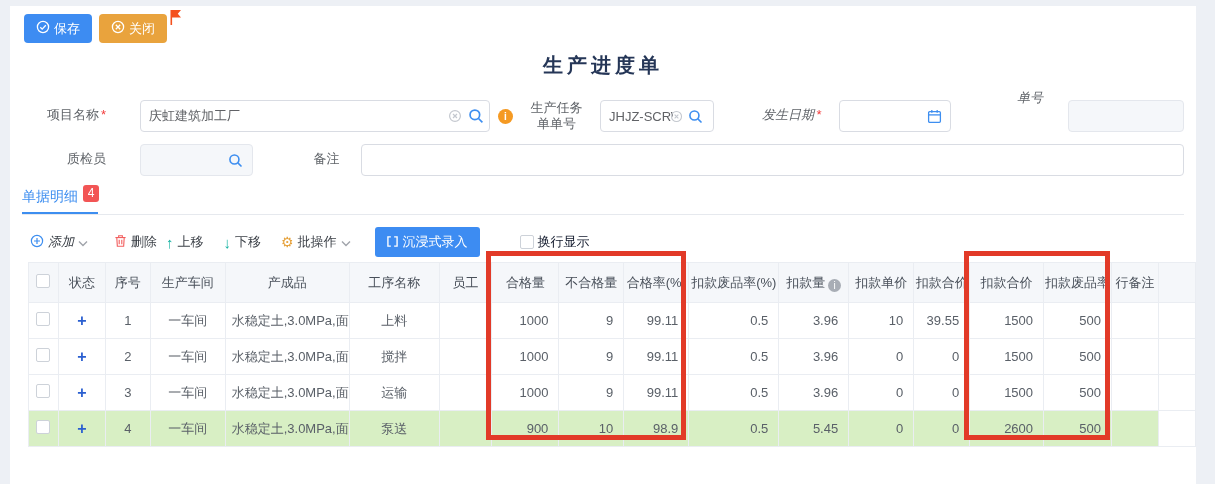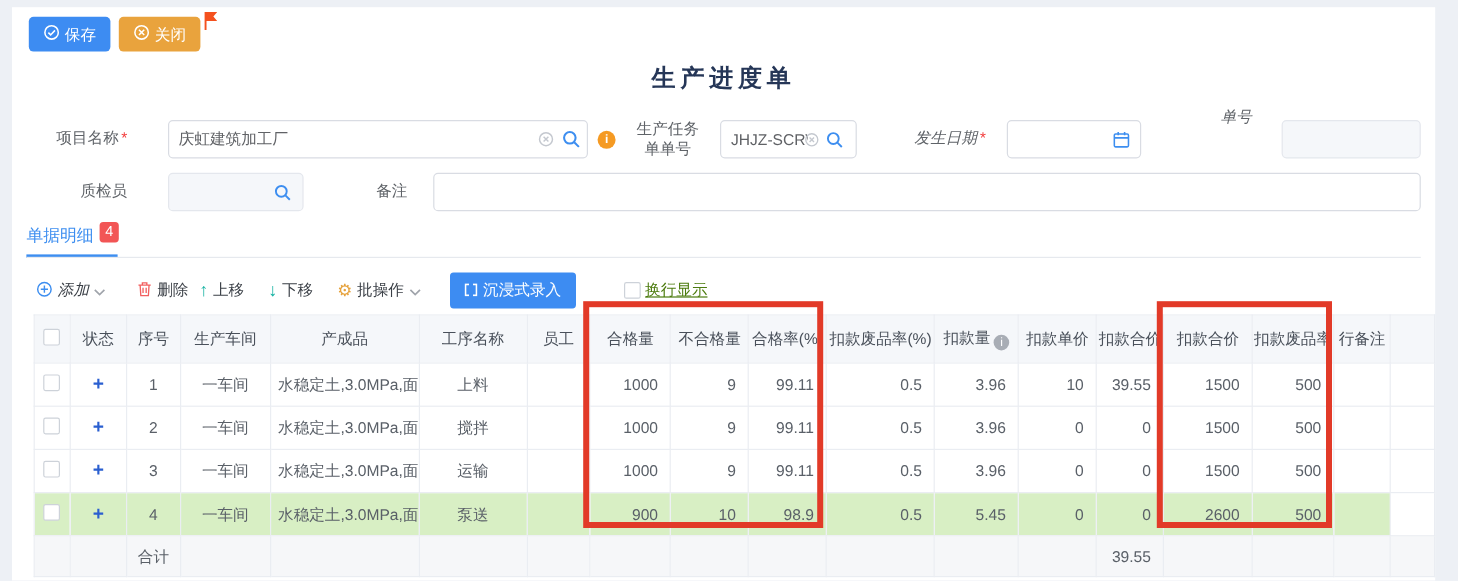--- a/index.html
+++ b/index.html
@@ -214,21 +214,21 @@
       </span>
       <button id="btn-immersive" style="margin-right:40px;">
         <span>
           <svg width="11" height="11" viewBox="0 0 12 12" fill="none" stroke="#fff" stroke-width="1.5">
             <path d="M4.2 1 H1 V11 H4.2 M7.8 1 H11 V11 H7.8"></path>
             </svg></span>
         <span>沉浸式录入</span>
       </button>
       <span class="tb-item">
         <span class="cbx"></span>
-        <span style="color:#4d7c0f;text-decoration:underline;">换行显示</span>
+        <span style="color:#0f172a;">换行显示</span>
       </span>
     </div>
 
     <div id="grid">
       <table id="grid-table">
           <colgroup>
             <col style="width:30px">
             <col style="width:47px">
             <col style="width:45px">
             <col style="width:75px">
@@ -343,40 +343,20 @@
               <td class="num">98.9</td>
               <td class="num">0.5</td>
               <td class="num">5.45</td>
               <td class="num">0</td>
               <td class="num">0</td>
               <td class="num">2600</td>
               <td class="num">500</td>
               <td class=""></td>
               <td class="sp"></td>
             </tr>
-            <tr class="sum">
-              <td></td>
-              <td></td>
-              <td class="">合计</td>
-              <td class=""></td>
-              <td class=""></td>
-              <td class=""></td>
-              <td class=""></td>
-              <td class="num"></td>
-              <td class="num"></td>
-              <td class="num"></td>
-              <td class="num"></td>
-              <td class="num"></td>
-              <td class="num"></td>
-              <td class="num">39.55</td>
-              <td class="num"></td>
-              <td class="num"></td>
-              <td class=""></td>
-              <td class="sp"></td>
-            </tr>
           </tbody>
         </table>
     </div>
   </div>
 
   <div class="anno" id="anno1"></div>
   <div class="anno" id="anno2"></div>
 </div>
 
 </body></html>

